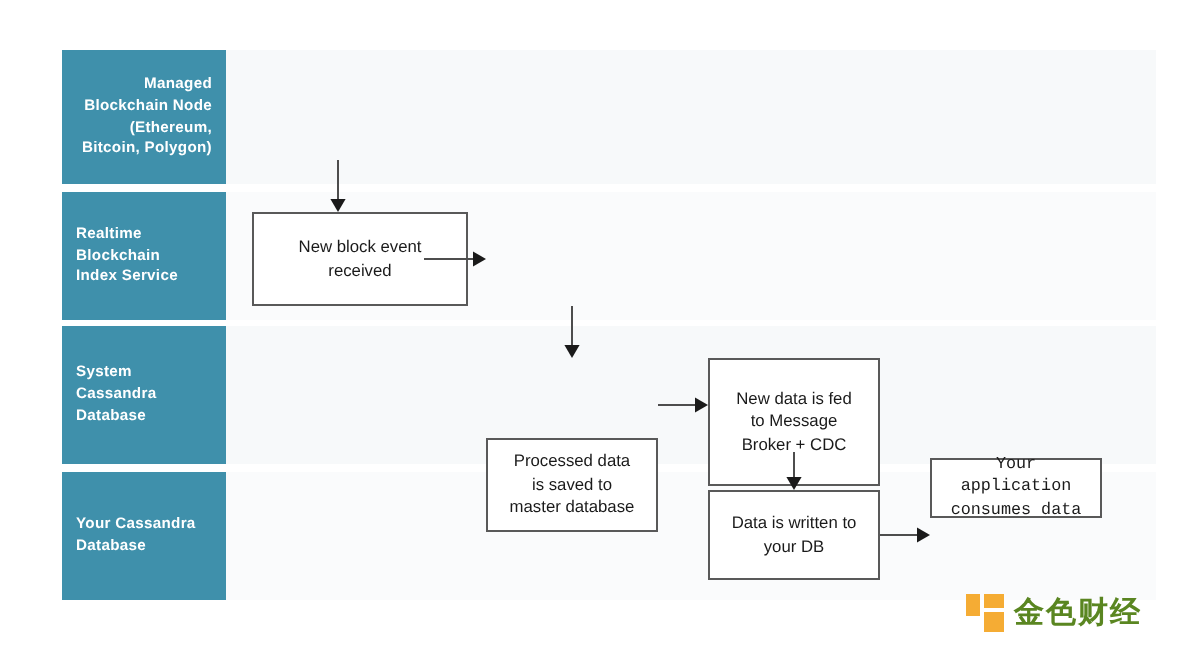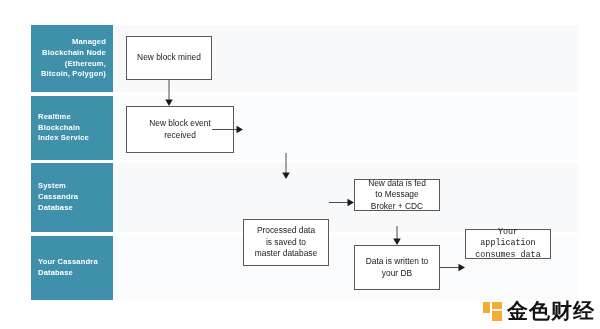--- a/index.html
+++ b/index.html
@@ -103,23 +103,23 @@
   #wm-mark .sq-c {
     position: absolute;
     right: 0;
     bottom: 0;
     width: 10px;
     height: 10px;
     background: #f5a623;
   }
   #wm-text {
     font-family: "DejaVu Sans", sans-serif;
-    font-size: 21px;
+    font-size: 15px;
     font-weight: bold;
-    color: #000000;
+    color: #4d7c0f;
     letter-spacing: 1px;
     white-space: nowrap;
   }
 </style>
 </head>
 <body>
 
 <div id="canvas">
 
   <div class="lane-band" style="left:31px;  top:25px;  width:547px; height:67px;"></div>
@@ -136,31 +136,30 @@
 Blockchain
 Index Service</div>
 
   <div class="lane-label" style="left:31px; top:163px; width:82px; height:69px;">System
 Cassandra
 Database</div>
 
   <div class="lane-label" style="left:31px; top:236px; width:82px; height:64px;">Your Cassandra
 Database</div>
 
-  <div class="node" style="left:126px; top:36px; width:86px; height:44px;">New block mined</div>
 
   <div class="node" style="left:126px; top:106px; width:108px; height:47px;">New block event
 received</div>
 
 
   <div class="node" style="left:243px; top:179px; width:86px; height:47px;margin-top:40px;">Processed data
 is saved to
 master database</div>
 
-  <div class="node" style="left:354px; top:179px; width:86px; height:32px;">New data is fed
+  <div class="node" style="left:354px; top:179px; width:86px; height:64px;">New data is fed
 to Message
 Broker + CDC</div>
 
   <div class="node" style="left:354px; top:245px; width:86px; height:45px;">Data is written to
 your DB</div>
 
   <div class="node" style="left:465px; top:229px; width:86px; height:30px;font-family:Liberation Mono, monospace;">Your application
 consumes data</div>
 
   <svg class="conn" style="left:0; top:0; width:600px; height:329px;">

